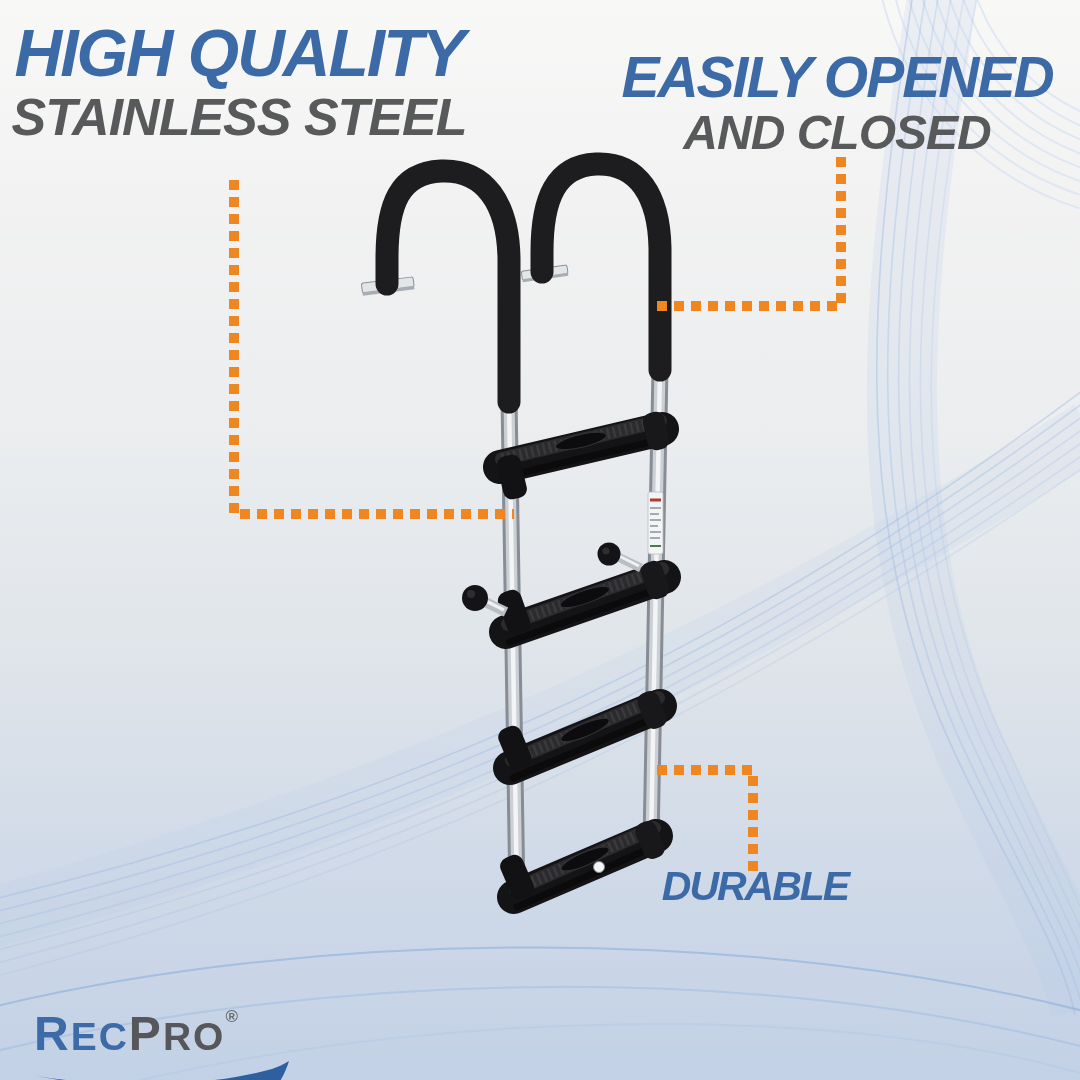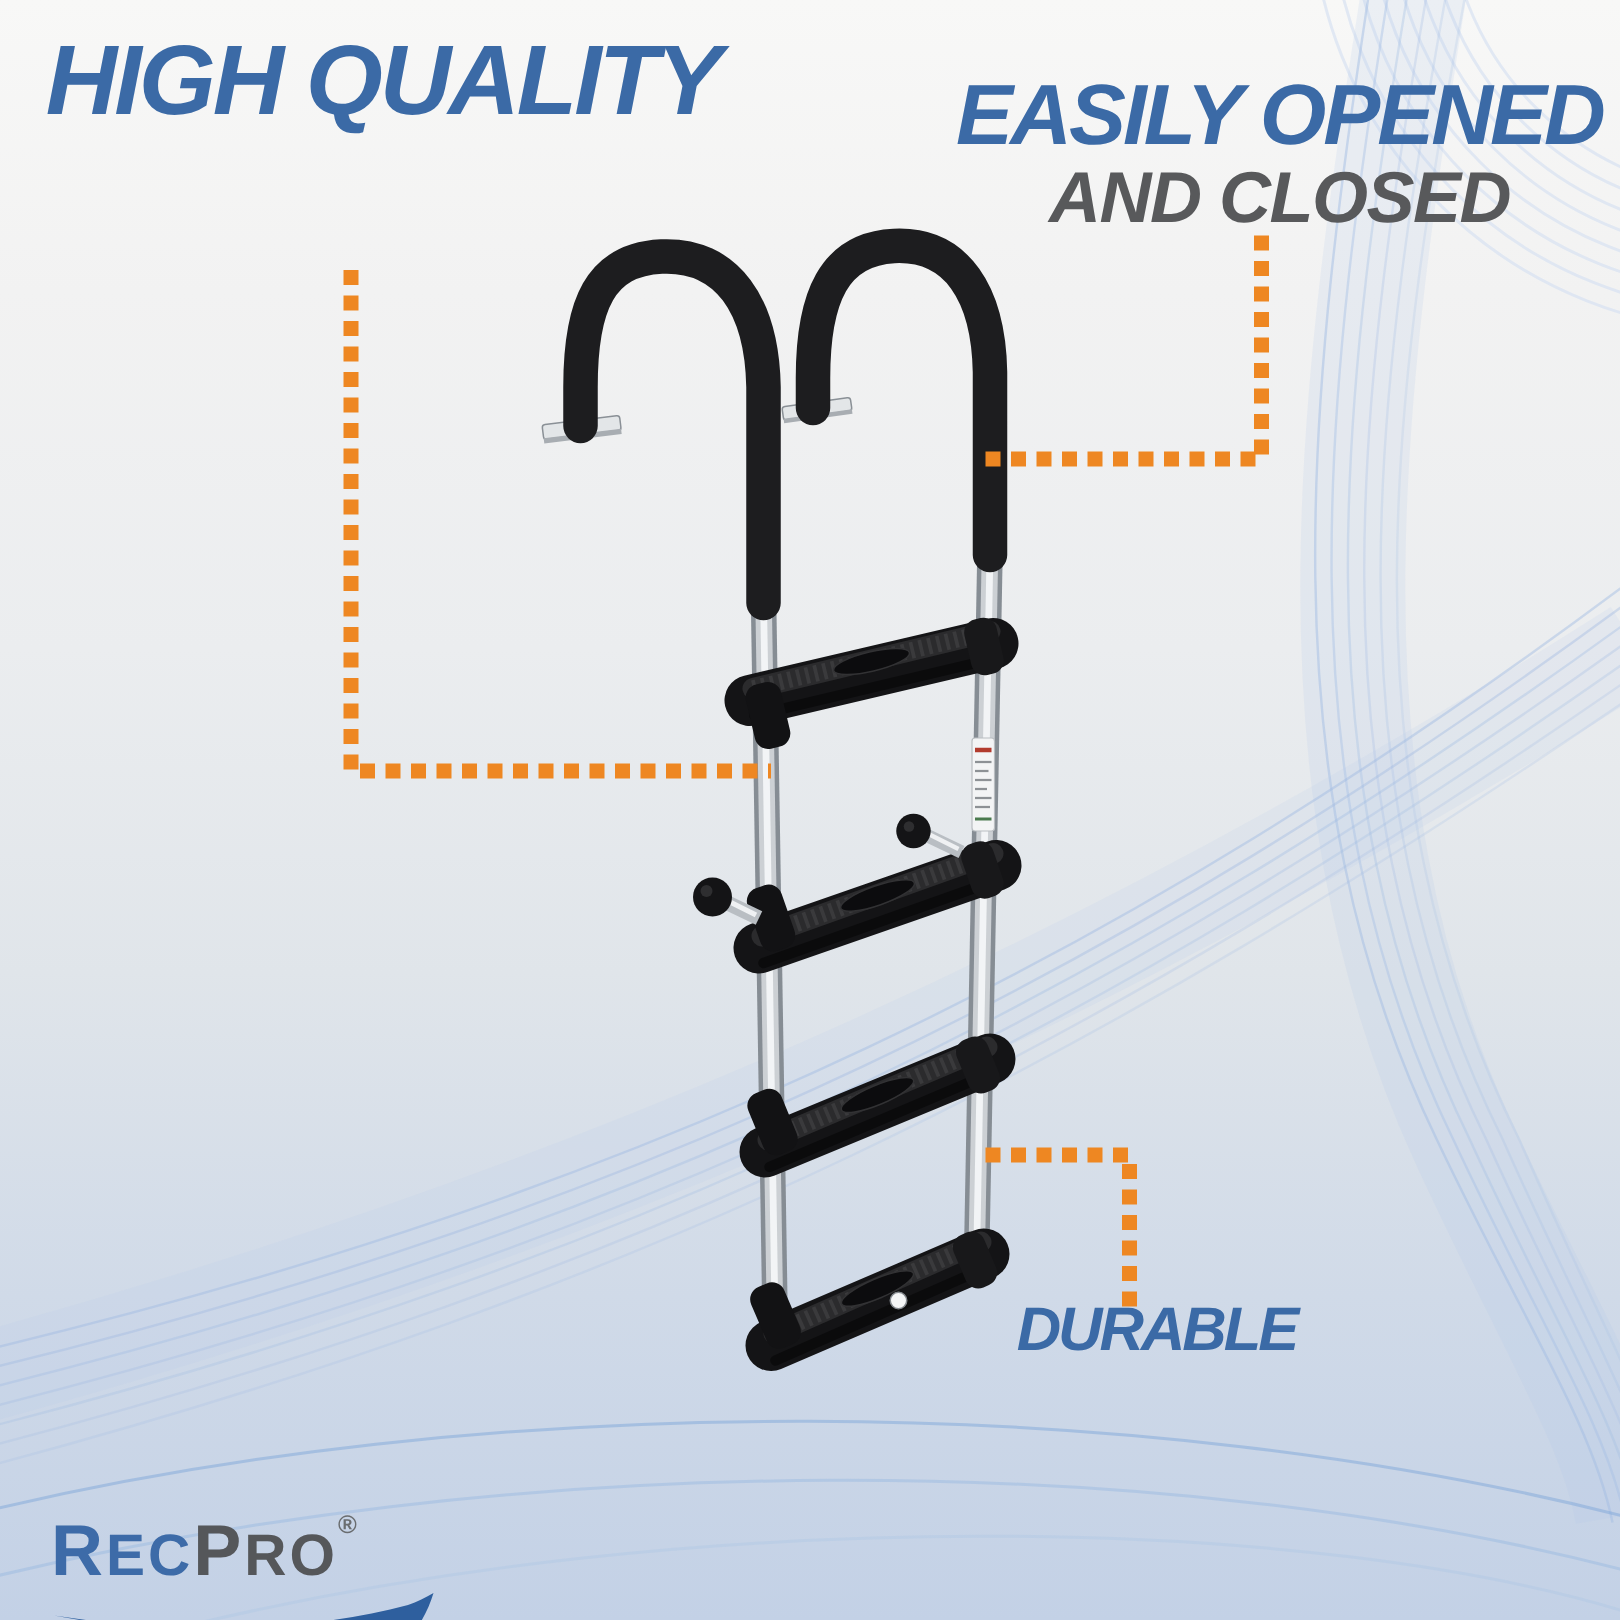--- a/index.html
+++ b/index.html
@@ -9,21 +9,21 @@
     --logo-blue:#3d6ba8;
     --logo-gray:#55575a;
   }
   html,body{margin:0;padding:0;}
   body{font-family:"Liberation Sans","DejaVu Sans",sans-serif;}
   #canvas{
     position:relative;width:1080px;height:1080px;overflow:hidden;
     background:linear-gradient(180deg,#f8f8f7 0%,#f2f2f2 18%,#ebedef 40%,#e0e5ea 60%,#d0dae8 80%,#c3d1e6 100%);
   }
   svg.layer{position:absolute;left:0;top:0;width:1080px;height:1080px;}
-  .callout{position:absolute;text-align:center;font-style:italic;font-weight:bold;margin-left:16px;}
+  .callout{position:absolute;text-align:center;font-style:italic;font-weight:bold;}
   .callout .h{color:var(--heading-blue);letter-spacing:-2px;line-height:1.02;}
   .callout .s{color:var(--text-gray);letter-spacing:-1px;line-height:0.96;}
   .tl{left:0px;top:20px;width:478px;}
   .tl .h{font-size:66px;margin-bottom:6px;}
   .tl .s{font-size:52px;}
   .tr{left:598px;top:48px;width:478px;}
   .tr .h{font-size:57px;margin-bottom:4px;}
   .tr .s{font-size:48px;}
   .br{left:554px;top:866px;width:402px;}
   .br .h{font-size:41px;margin-bottom:2px;}
@@ -171,20 +171,21 @@
   </svg>
 
   <svg class="layer" viewBox="0 0 1080 1080" fill="none">
     <polyline points="234,180 234,514 514,514" stroke="var(--callout-orange)" stroke-width="10" stroke-dasharray="10 7"></polyline>
     <polyline points="841,157 841,306 657,306" stroke="var(--callout-orange)" stroke-width="10" stroke-dasharray="10 7"></polyline>
     <polyline points="657,770 753,770 753,876" stroke="var(--callout-orange)" stroke-width="10" stroke-dasharray="10 7"></polyline>
   </svg>
 
   <div class="callout tl">
     <div class="h">HIGH QUALITY</div>
+    <div class="s">STAINLESS STEEL</div>
   </div>
 
   <div class="callout tr">
     <div class="h">EASILY OPENED</div>
     <div class="s">AND CLOSED</div>
   </div>
 
   <div class="callout br">
     <div class="h">DURABLE</div>
   </div>

